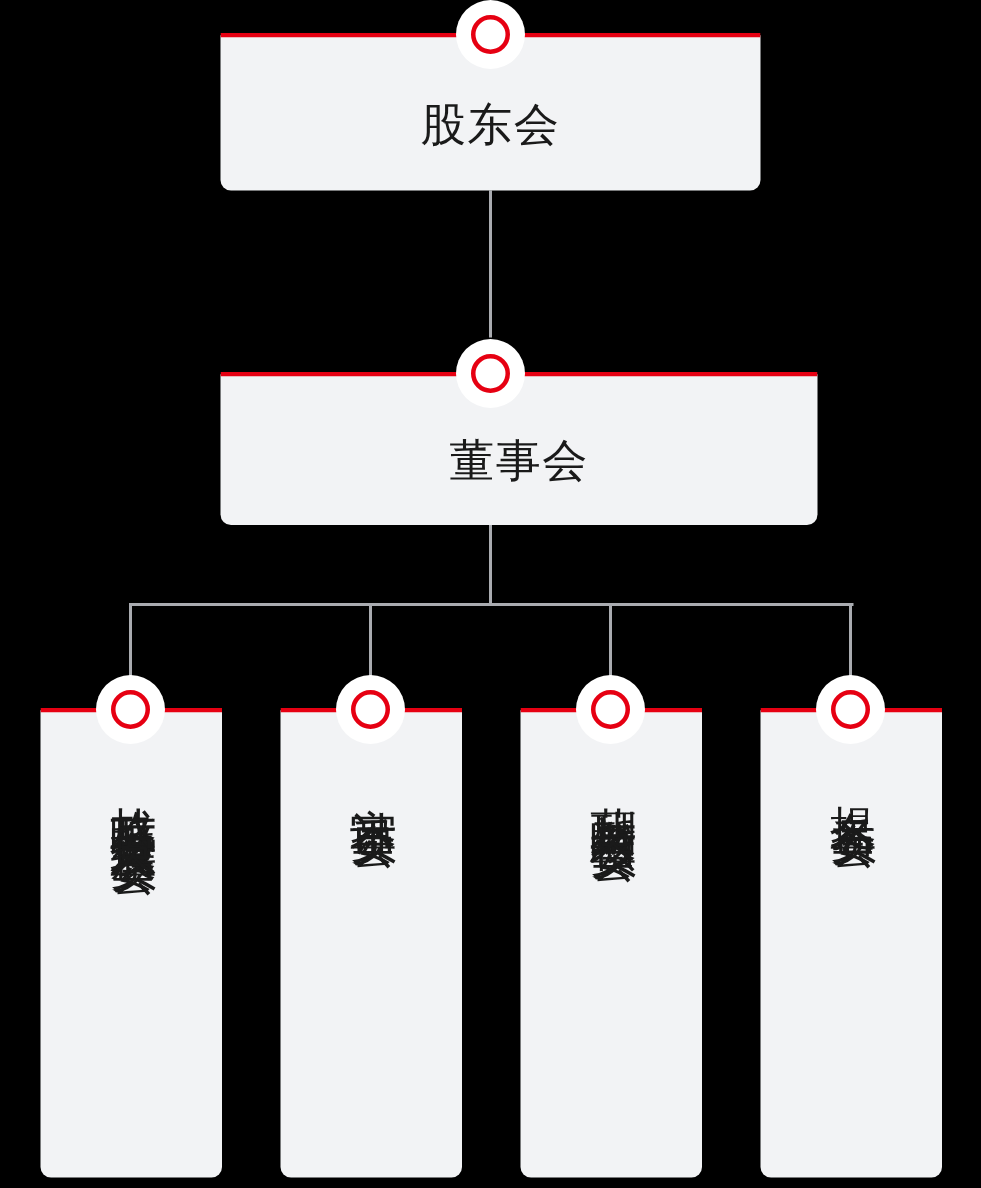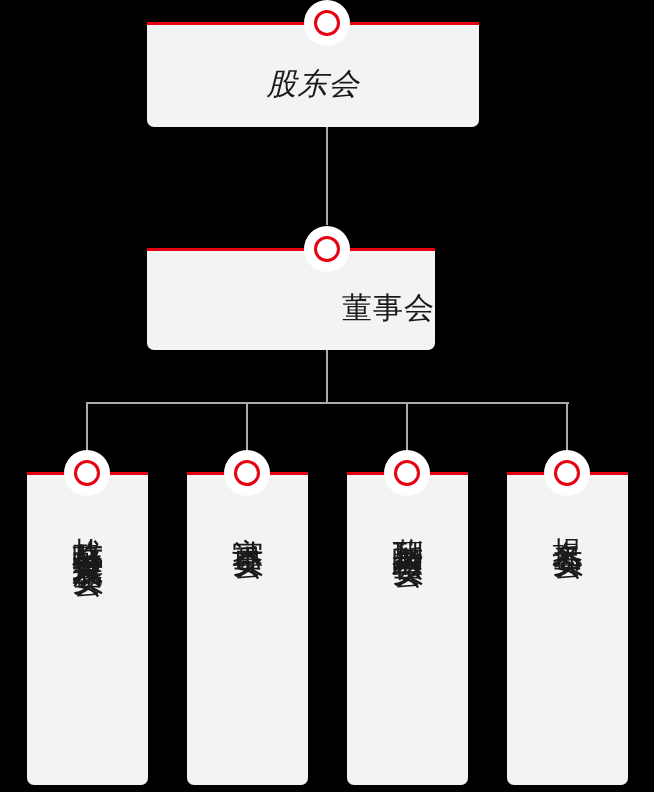--- a/index.html
+++ b/index.html
@@ -119,28 +119,28 @@
     <div class="line-v" style="left:326px; top:350px; height:53px;"></div>
 
     <div class="line-h" style="left:87px; top:402px; width:482px;"></div>
 
     <div class="line-v" style="left:86px; top:402px; height:50px;"></div>
     <div class="line-v" style="left:246px; top:402px; height:50px;"></div>
     <div class="line-v" style="left:406px; top:402px; height:50px;"></div>
     <div class="line-v" style="left:566px; top:402px; height:50px;"></div>
   </div>
 
-  <div class="node node-top" style="left:147px; top:22px; width:332px; height:105px;font-style:italic;">
+  <div class="node node-top" style="left:147px; top:22px; width:360px; height:105px;">
     <span class="label-h">股东会</span>
   </div>
   <div class="badge" style="left:304px; top:0px;">
     <span class="badge-ring"></span>
   </div>
 
-  <div class="node node-top" style="left:147px; top:248px; width:288px; height:102px;justify-content:flex-end;">
+  <div class="node node-top" style="left:147px; top:248px; width:398px; height:102px;">
     <span class="label-h">董事会</span>
   </div>
   <div class="badge" style="left:304px; top:226px;">
     <span class="badge-ring"></span>
   </div>
 
   <div class="node node-committee" style="left:27px; top:472px; width:121px; height:313px;">
     <span class="label-v">战略与可持续发展委员会</span>
   </div>
   <div class="badge" style="left:64px; top:450px;">

